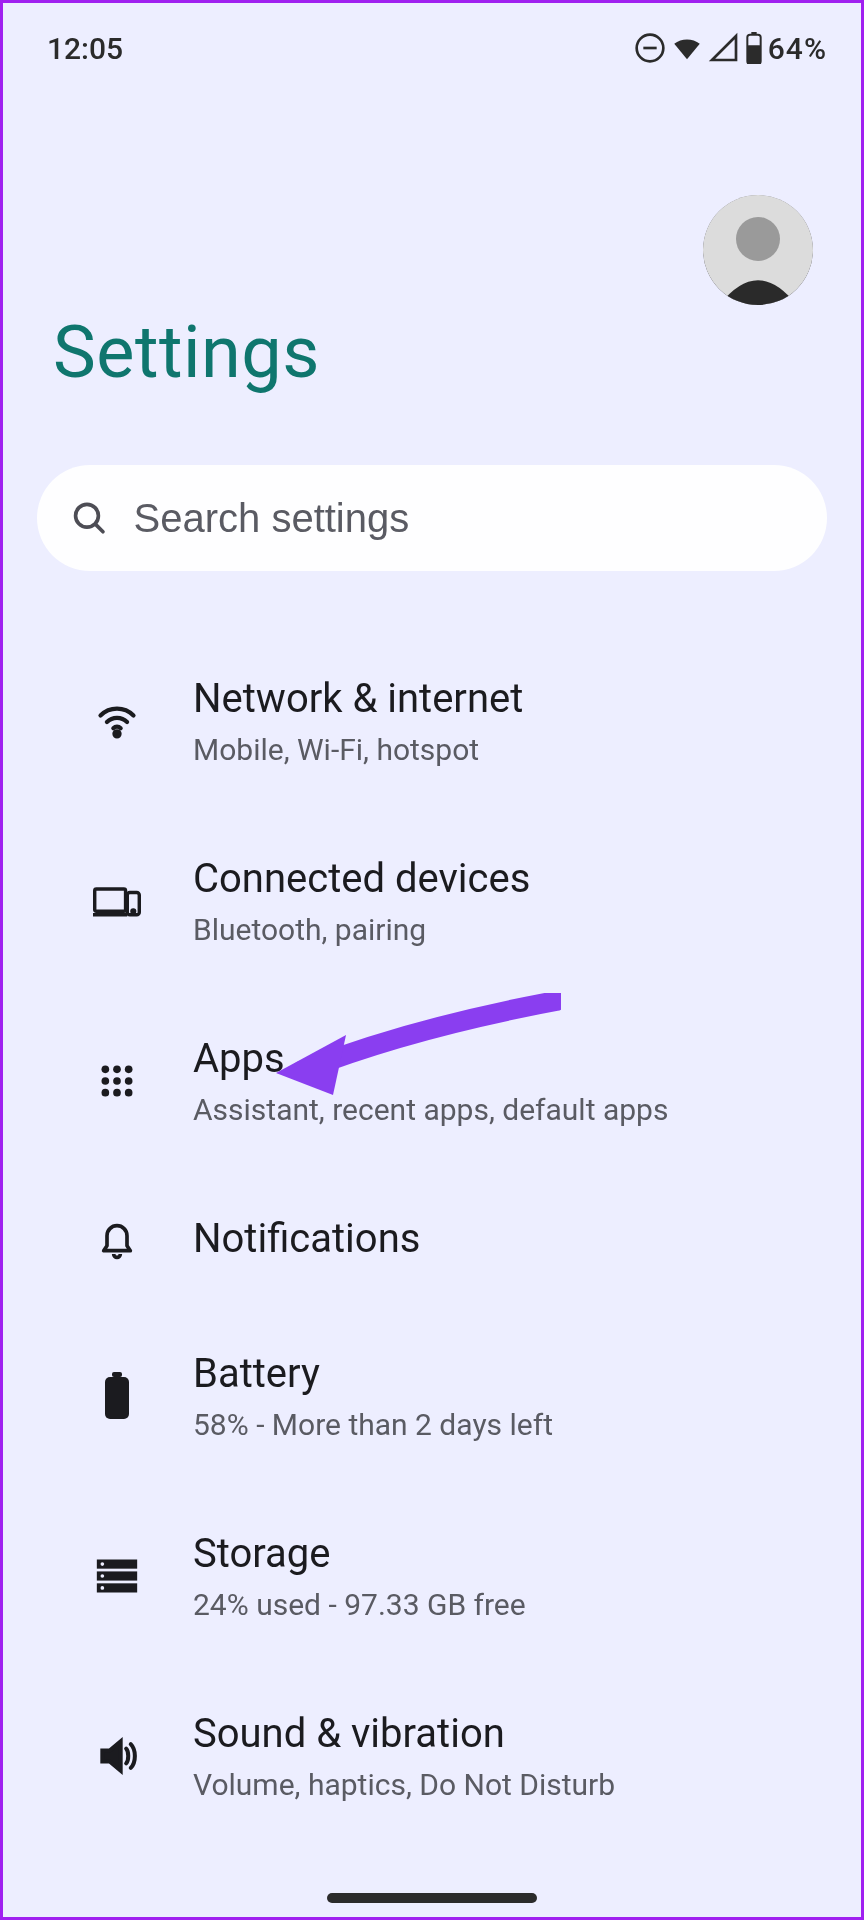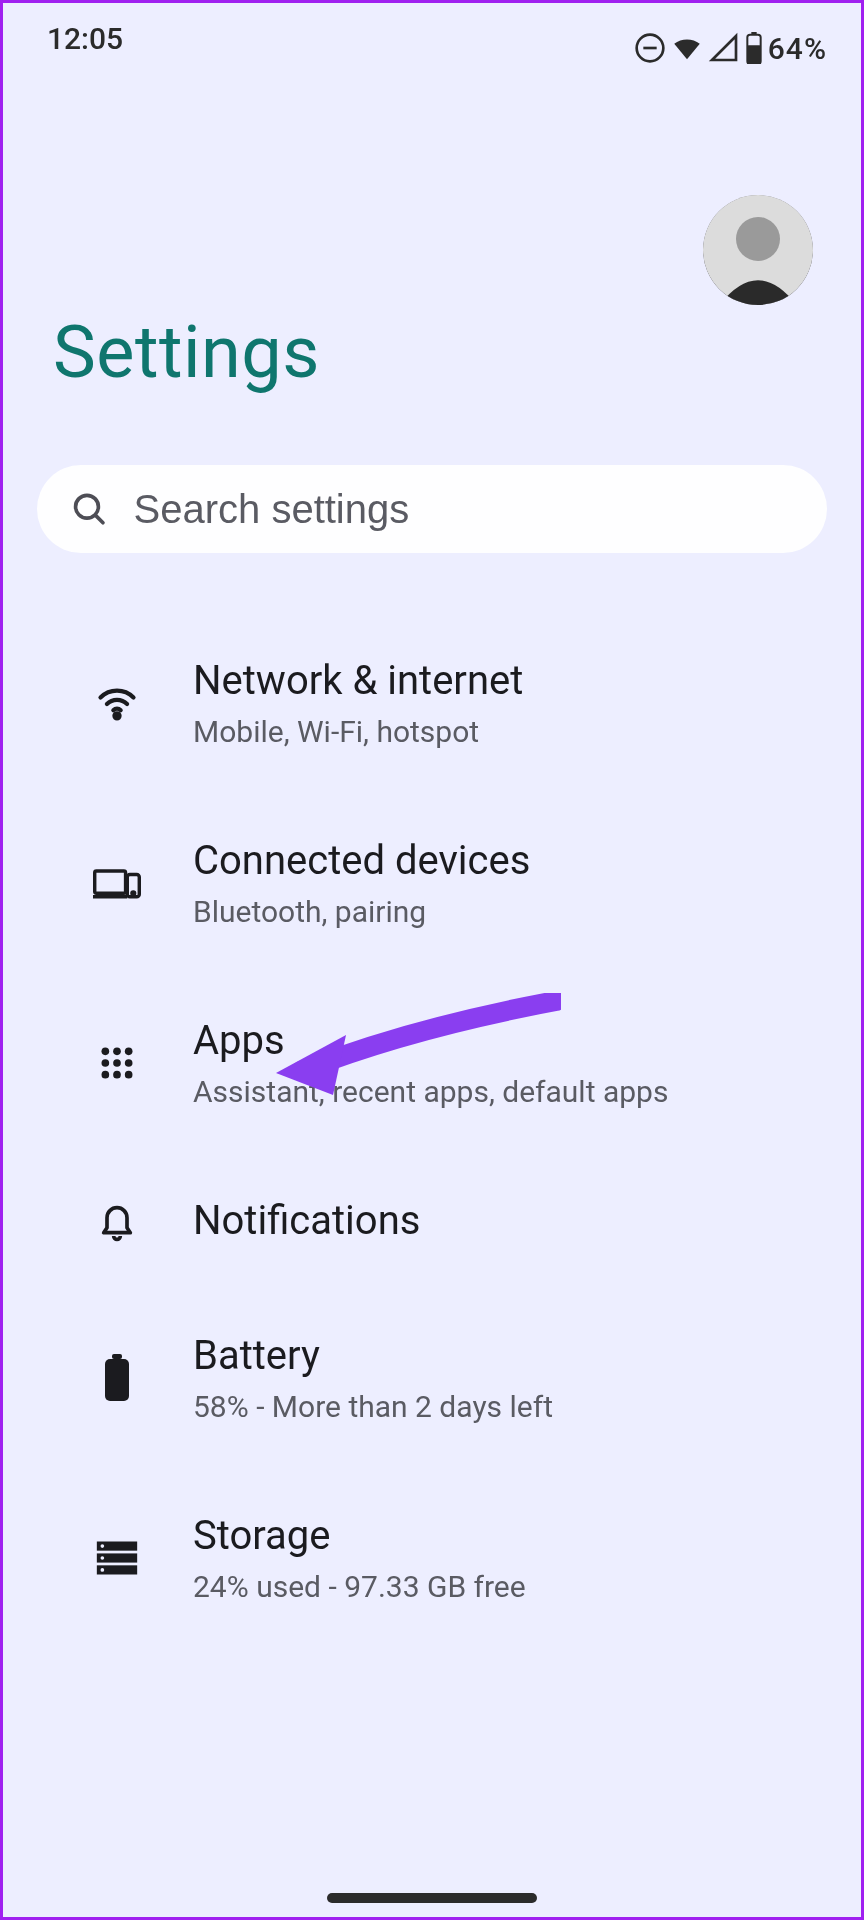--- a/index.html
+++ b/index.html
@@ -10,20 +10,21 @@
     color: #1b1b1f;
     border: 3px solid #a020f0;
     position: relative;
     overflow: hidden;
   }
 
   
   .status-bar {
     display: flex;
     justify-content: space-between;
+    align-items: center;
     padding: 18px 34px 0 44px;
     height: 72px;
     font-size: 30px;
     font-weight: 500;
     color: #2b2b2b;
   }
   .status-right { display: flex; align-items: center; gap: 4px; }
   .status-right svg { display: block; }
   .battery-pct { font-size: 30px; letter-spacing: 1px; }
 
@@ -47,21 +48,21 @@
     font-size: 72px;
     font-weight: 400;
     color: #0f766e;
     margin-top: 105px;
     letter-spacing: 0.5px;
   }
 
   
   .search-bar {
     margin: 70px 34px 0 34px;
-    height: 88px;
+    height: 106px;
     background: #fefeff;
     border-radius: 55px;
     display: flex;
     align-items: center;
     padding: 0 34px;
     gap: 26px;
   }
   .search-bar input {
     border: none;
     outline: none;
@@ -252,20 +253,33 @@
         <rect x="1" y="14" width="22" height="5"></rect>
           <circle cx="4" cy="16.5" r="1" fill="#edeeff"></circle>
       </svg>
     </span>
     <div class="item-text">
       <div class="item-title">Storage</div>
       <div class="item-sub">24% used - 97.33 GB free</div>
     </div>
   </div>
 
+  <div class="item">
+    <span class="icon-slot">
+      <svg width="44" height="44" viewBox="0 0 24 24" fill="none" stroke="#1b1b1f" stroke-width="2.2" stroke-linecap="round">
+          <path d="M4 9v6h4l6 5V4L8 9H4z" fill="#1b1b1f"></path>
+          <path d="M17 8c1.5 1.5 1.5 6.5 0 8"></path>
+          <path d="M19.5 5.5c3 3 3 10 0 13"></path>
+        </svg>
+    </span>
+    <div class="item-text">
+      <div class="item-title">Sound &amp; vibration</div>
+      <div class="item-sub">Volume, haptics, Do Not Disturb</div>
+    </div>
+  </div>
 
 </div>
 
 <svg class="arrow" viewBox="0 0 290 120">
   <defs>
     <marker id="ah" markerWidth="14" markerHeight="14" refX="3" refY="7" orient="auto">
       <path d="M0 0 L14 7 L0 14 Z" fill="#8a3ef0"></path>
     </marker>
   </defs>
   <path d="M285 8 Q140 35 30 78" stroke="#8a3ef0" stroke-width="20" fill="none" stroke-linecap="round"></path>

